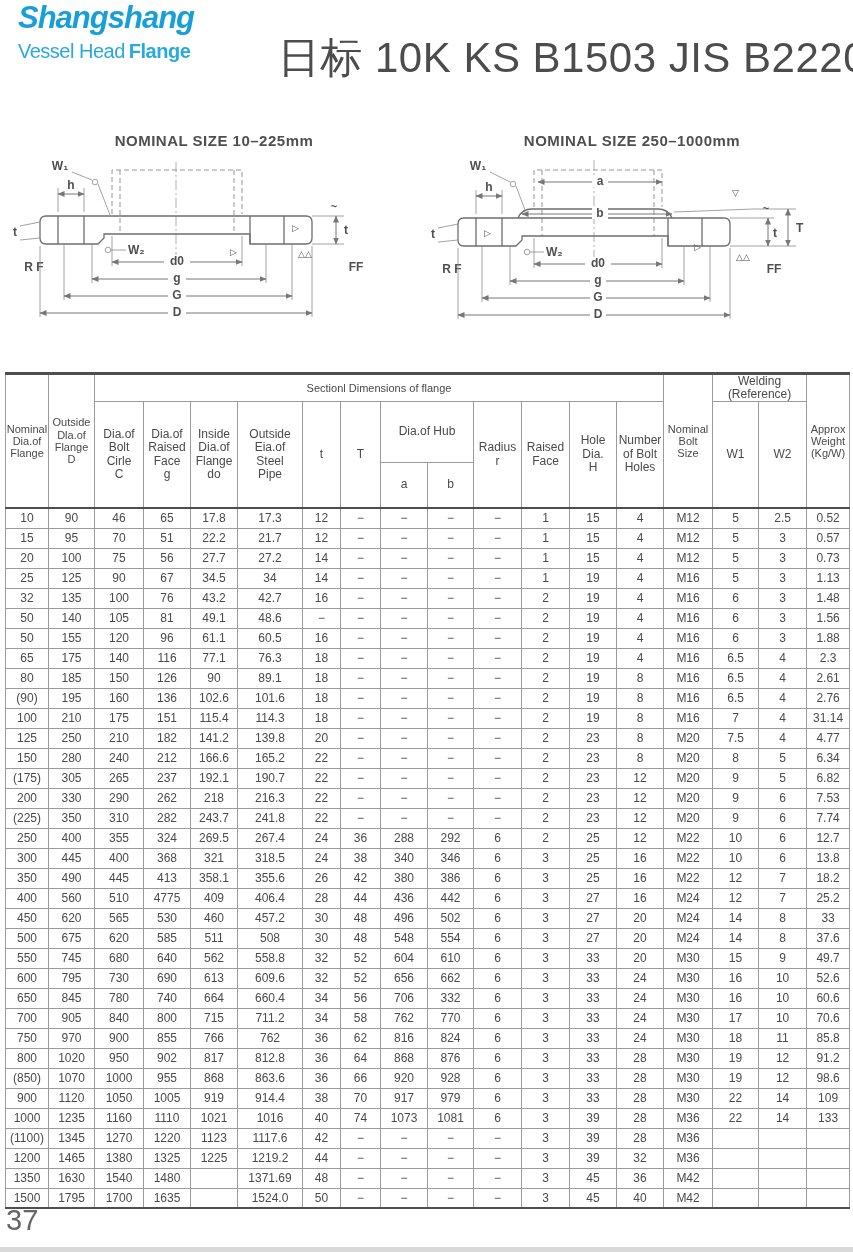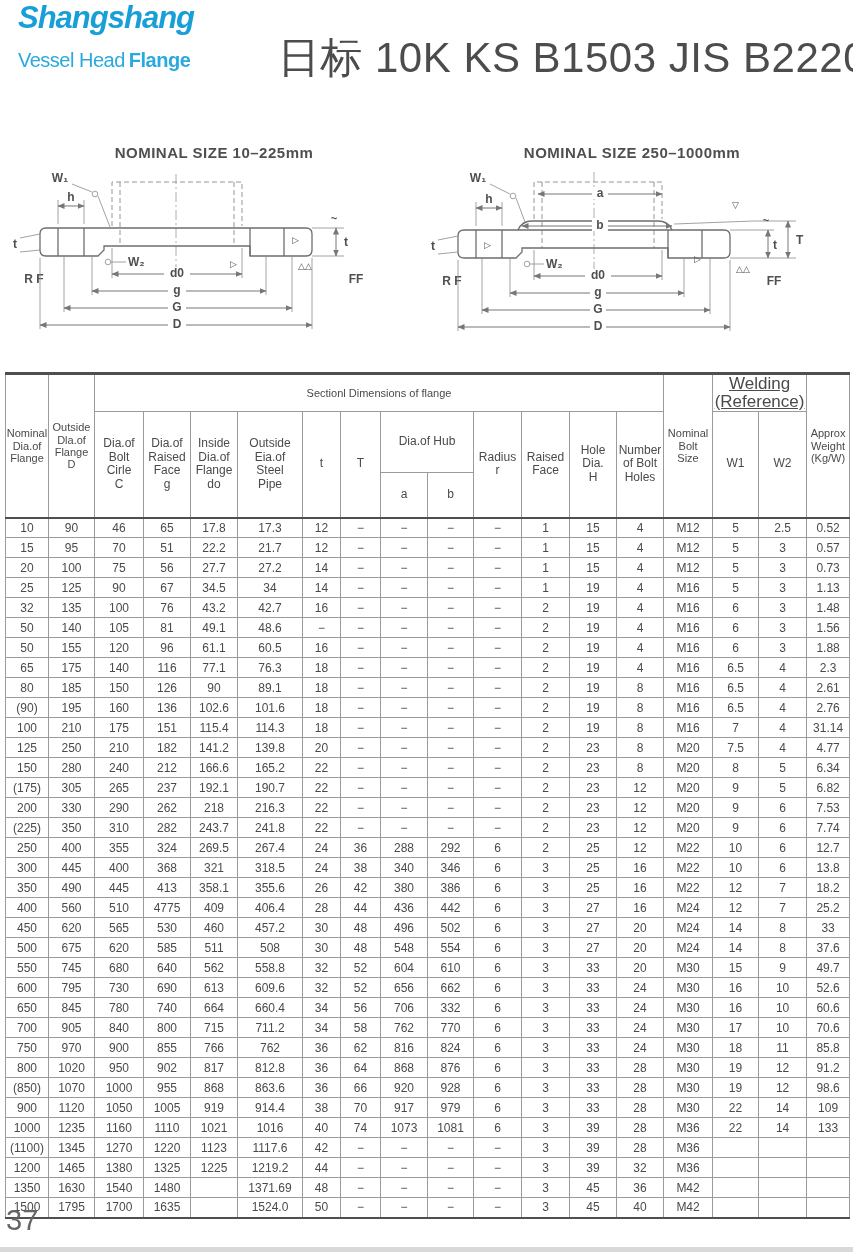--- a/index.html
+++ b/index.html
@@ -2,47 +2,47 @@
 <html><head>
 <meta charset="utf-8">
 <style>
   html,body{margin:0;padding:0;background:#fff;}
   .page{position:relative;width:853px;height:1252px;background:#fff;overflow:hidden;
         font-family:"Liberation Sans",sans-serif;color:#4a4a4a;padding-left:20px;}
   
   .logo{position:absolute;left:18px;top:2px;line-height:1;}
   .logo-brand{display:block;font-size:31px;font-weight:bold;font-style:italic;
       color:#189fd8;letter-spacing:-1px;}
-  .logo-tagline{display:block;margin-top:17px;font-size:20px;color:#2aa9df;letter-spacing:-0.5px;}
+  .logo-tagline{display:block;margin-top:8px;font-size:20px;color:#2aa9df;letter-spacing:-0.5px;}
   .logo-tagline .bold{font-weight:bold;margin-left:4px;}
   .page-title{position:absolute;right:6px;top:30px;font-size:42px;color:#4c4c4c;
       font-weight:500;letter-spacing:0.5px;white-space:nowrap;}
   
-  .diagrams{position:absolute;left:4px;top:142px;width:845px;display:flex;gap:0;}
+  .diagrams{position:absolute;left:4px;top:130px;width:845px;display:flex;gap:0;}
   svg text{font-family:"Liberation Sans",sans-serif;fill:#4f4f4f;}
   .dtitle{font-size:15px;font-weight:bold;letter-spacing:0.5px;}
   .dlab{font-size:12px;font-weight:bold;}
   .dlab-sm{font-size:11px;font-weight:bold;}
   .sym{font-size:9px;font-weight:normal;}
   .outline{fill:none;stroke:#6e6e6e;stroke-width:1.3;}
   .thin{fill:none;stroke:#8a8a8a;stroke-width:0.8;}
   .dash{fill:none;stroke:#8a8a8a;stroke-width:0.9;stroke-dasharray:5 3;}
   .cline{fill:none;stroke:#9a9a9a;stroke-width:0.8;stroke-dasharray:10 3 2 3;}
   .dim{fill:none;stroke:#777;stroke-width:1;}
   .lblbg{fill:#ffffff;}
   
   .spec-table{position:absolute;left:5px;top:372px;border-collapse:collapse;table-layout:fixed;
       width:844px;font-size:12px;color:#4a4a4a;
       border-top:3px solid #4f4f4f;border-bottom:2px solid #4f4f4f;
       border-left:1px solid #7a7a7a;border-right:1px solid #7a7a7a;}
   .spec-table th,.spec-table td{border:1px solid #9b9b9b;text-align:center;vertical-align:middle;
       padding:0;overflow:hidden;}
   .spec-table th{font-weight:normal;white-space:pre-line;line-height:1.12;font-size:12px;}
   tr.h1 th{height:26px;font-size:11px;}
-  tr.h1 th.small{font-size:17px;line-height:1.05;text-decoration:underline;}
+  tr.h1 th.small{font-size:12px;line-height:1.05;}
   tr.h2 th{height:60px;}
   tr.h3 th{height:44px;}
   .spec-table thead{border-bottom:2px solid #4f4f4f;}
   .spec-table tbody tr{height:20px;}
   .spec-table tbody td{font-size:12px;}
   
   .page-number{position:absolute;left:6px;top:1204px;font-size:29px;color:#666;}
   .bottom-bar{position:absolute;left:0;bottom:0;width:853px;height:5px;background:#d9d9d9;}
 </style>
 </head>

